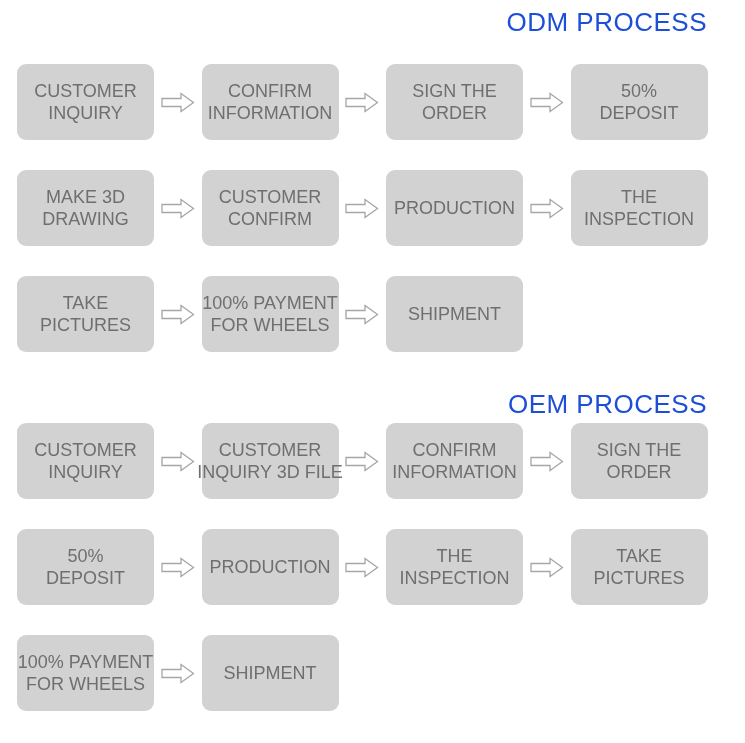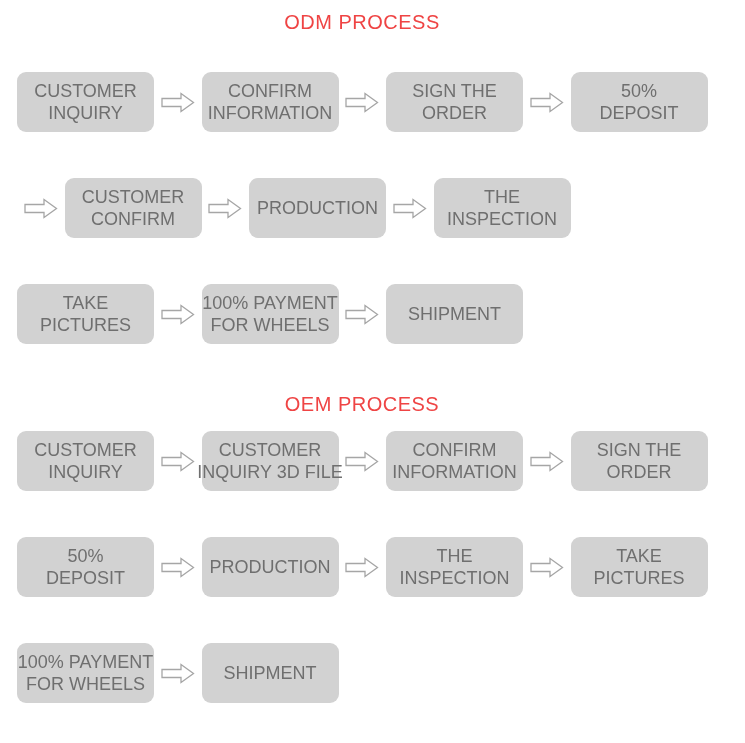--- a/index.html
+++ b/index.html
@@ -16,37 +16,37 @@
     overflow: hidden;
   }
   .content {
     padding: 8px 0 0 17px;
     width: 690px;
   }
   .section-title {
     width: 690px;
     height: 28px;
     line-height: 28px;
-    font-size: 20px;
+    font-size: 26px;
     letter-spacing: 0.5px;
-    text-align: center;
-    color: #ef4444;
+    text-align: right;
+    color: #1d4ed8;
   }
   .section.odm .section-title { margin-bottom: 36px; }
   .section.oem { margin-top: 8px; }
   .section.oem .section-title { margin-bottom: 13px; }
   .process-row {
     display: flex;
     align-items: center;
     height: 60px;
     margin-bottom: 46px;
   }
   .process-step {
     width: 137px;
-    height: 60px;
+    height: 76px;
     flex: 0 0 137px;
     background: #d2d2d2;
     border-radius: 9px;
     color: #6f6f6f;
     font-size: 18px;
     line-height: 22px;
     display: flex;
     flex-direction: column;
     justify-content: center;
     align-items: center;
@@ -99,20 +99,24 @@
             <svg width="34" height="21" viewBox="0 0 34 21">
               <polygon points="1,6.5 20,6.5 20,1.5 32.5,10.5 20,19.5 20,14.5 1,14.5" fill="#ffffff" stroke="#a6a6a6" stroke-width="1.3" stroke-linejoin="miter"></polygon>
             </svg>
           </span>
           <div class="process-step">
             <div class="step-line">50%</div>
             <div class="step-line">DEPOSIT</div>
           </div>
         </div>
         <div class="process-row">
+          <div class="process-step">
+            <div class="step-line">MAKE 3D</div>
+            <div class="step-line">DRAWING</div>
+          </div>
           <span class="arrow-cell">
             <svg width="34" height="21" viewBox="0 0 34 21">
               <polygon points="1,6.5 20,6.5 20,1.5 32.5,10.5 20,19.5 20,14.5 1,14.5" fill="#ffffff" stroke="#a6a6a6" stroke-width="1.3" stroke-linejoin="miter"></polygon>
             </svg>
           </span>
           <div class="process-step">
             <div class="step-line">CUSTOMER</div>
             <div class="step-line">CONFIRM</div>
           </div>
           <span class="arrow-cell">

